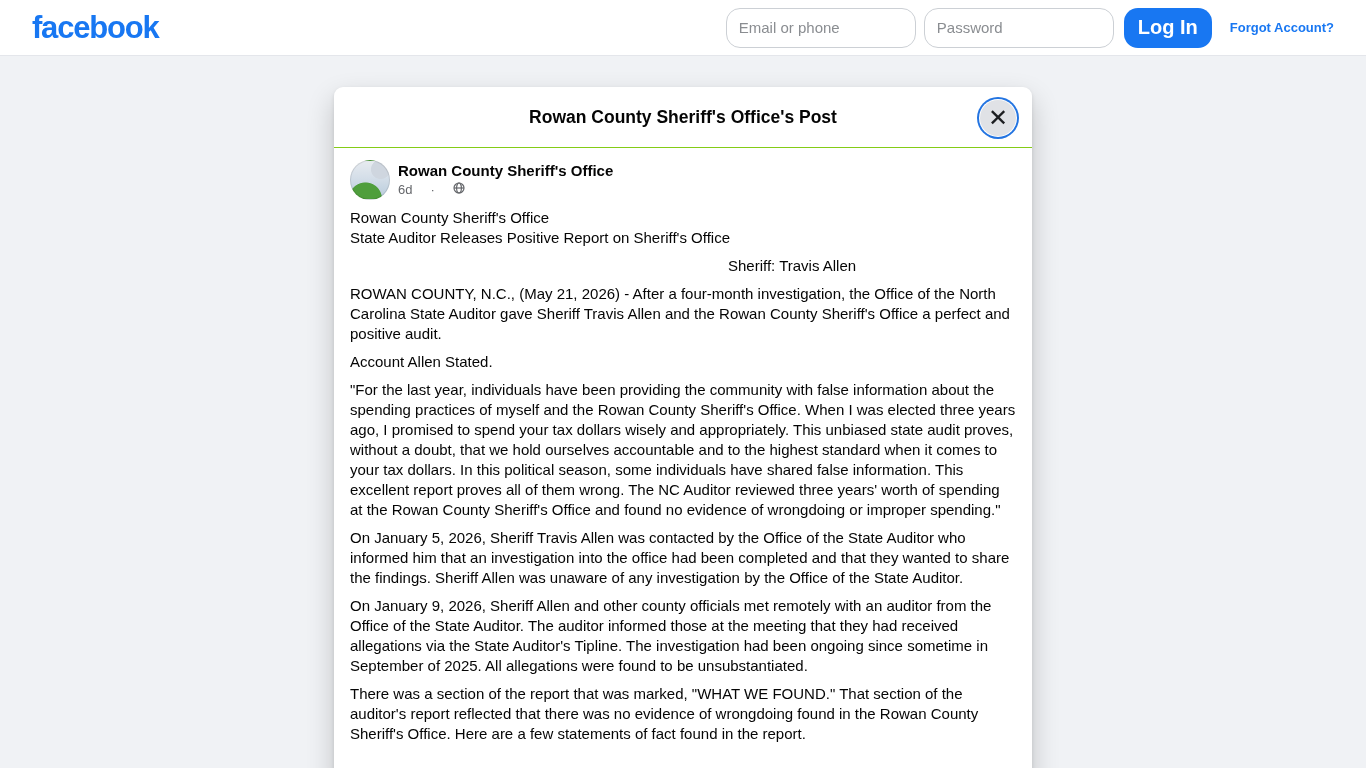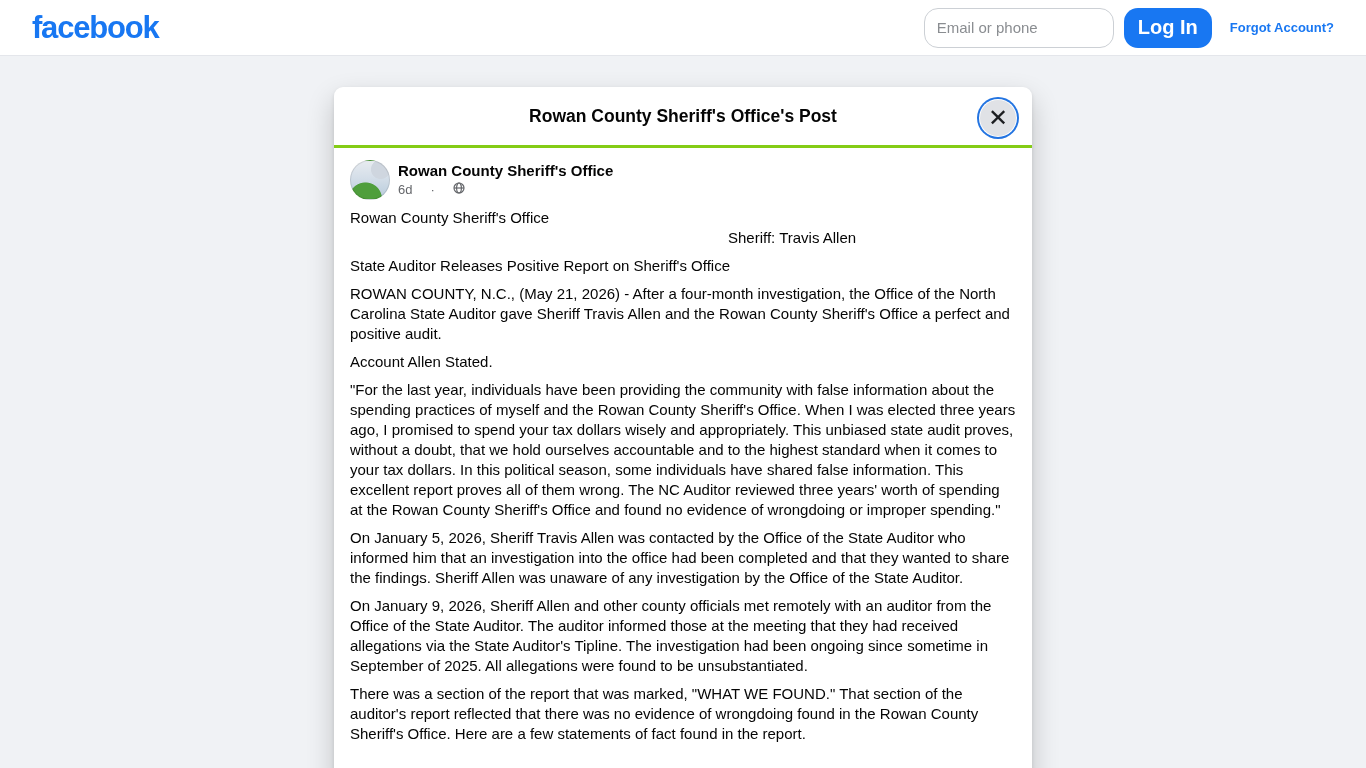--- a/index.html
+++ b/index.html
@@ -69,21 +69,21 @@
     left: 334px; top: 87px;
     width: 698px; height: 700px;
     background: #ffffff;
     border-radius: 9px;
     box-shadow: 0 12px 28px rgba(0,0,0,.2), 0 2px 4px rgba(0,0,0,.1);
   }
   .dialog-header {
     position: relative;
     height: 61px;
     display: flex; align-items: center; justify-content: center;
-    border-bottom: 3px solid #84cc16;
+    border-bottom: 1px solid #84cc16;
   }
   .dialog-title {
     font-size: 17.5px;
     font-weight: bold;
     color: #050505;
   }
   .close-btn {
     position: absolute;
     right: 16px; top: 13px;
     width: 36px; height: 36px;
@@ -141,20 +141,21 @@
   .post-para.tight { margin-bottom: 0; }
   .post-para.indent { padding-left: 378px; }
 </style>
 </head>
 <body>
 
 <header class="topbar">
   <div class="logo">facebook</div>
   <div class="login-controls">
     <input class="login-input" type="text" placeholder="Email or phone" style="">
+    <input class="login-input" type="password" placeholder="Password" style="">
     <button class="login-btn">Log In</button>
     <a class="forgot-link">Forgot Account?</a>
   </div>
 </header>
 
 <section class="dialog">
   <div class="dialog-header">
     <div class="dialog-title">Rowan County Sheriff's Office's Post</div>
     <button class="close-btn">✕</button>
   </div>
@@ -172,22 +173,22 @@
             <line x1="1" y1="6" x2="11" y2="6" stroke="#65676b" stroke-width="1.2"></line>
             <ellipse cx="6" cy="6" rx="2.4" ry="5" fill="none" stroke="#65676b" stroke-width="1.2"></ellipse>
           </svg>
         </span>
       </div>
     </div>
   </div>
 
   <div class="post-body">
       <div class="post-para tight">Rowan County Sheriff's Office</div>
+      <div class="post-para">State Auditor Releases Positive Report on Sheriff's Office</div>
       <div class="post-para indent">Sheriff: Travis Allen</div>
-      <div class="post-para">State Auditor Releases Positive Report on Sheriff's Office</div>
       <div class="post-para">ROWAN COUNTY, N.C., (May 21, 2026) - After a four-month investigation, the Office of the North Carolina State Auditor gave Sheriff Travis Allen and the Rowan County Sheriff's Office a perfect and positive audit.</div>
       <div class="post-para">Account Allen Stated.</div>
       <div class="post-para">"For the last year, individuals have been providing the community with false information about the spending practices of myself and the Rowan County Sheriff's Office. When I was elected three years ago, I promised to spend your tax dollars wisely and appropriately. This unbiased state audit proves, without a doubt, that we hold ourselves accountable and to the highest standard when it comes to your tax dollars. In this political season, some individuals have shared false information. This excellent report proves all of them wrong. The NC Auditor reviewed three years' worth of spending at the Rowan County Sheriff's Office and found no evidence of wrongdoing or improper spending."</div>
       <div class="post-para">On January 5, 2026, Sheriff Travis Allen was contacted by the Office of the State Auditor who informed him that an investigation into the office had been completed and that they wanted to share the findings. Sheriff Allen was unaware of any investigation by the Office of the State Auditor.</div>
       <div class="post-para">On January 9, 2026, Sheriff Allen and other county officials met remotely with an auditor from the Office of the State Auditor. The auditor informed those at the meeting that they had received allegations via the State Auditor's Tipline. The investigation had been ongoing since sometime in September of 2025. All allegations were found to be unsubstantiated.</div>
       <div class="post-para">There was a section of the report that was marked, "WHAT WE FOUND." That section of the auditor's report reflected that there was no evidence of wrongdoing found in the Rowan County Sheriff's Office. Here are a few statements of fact found in the report.</div>
     </div>
 </section>
 
 </body></html>

